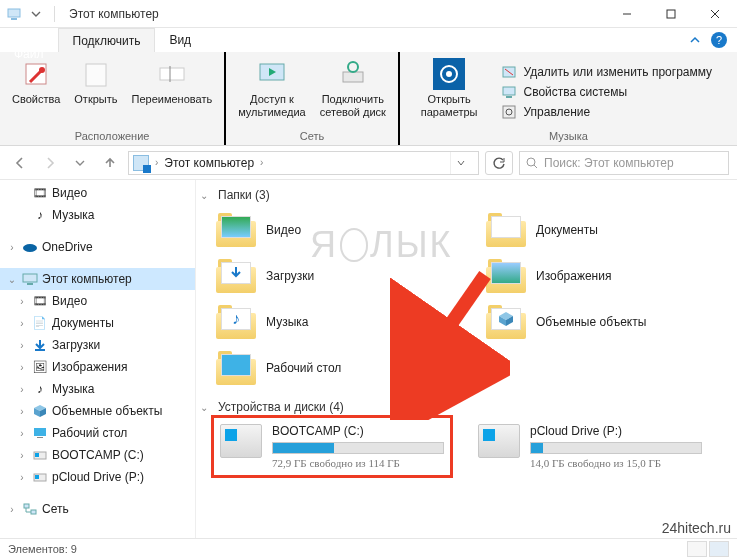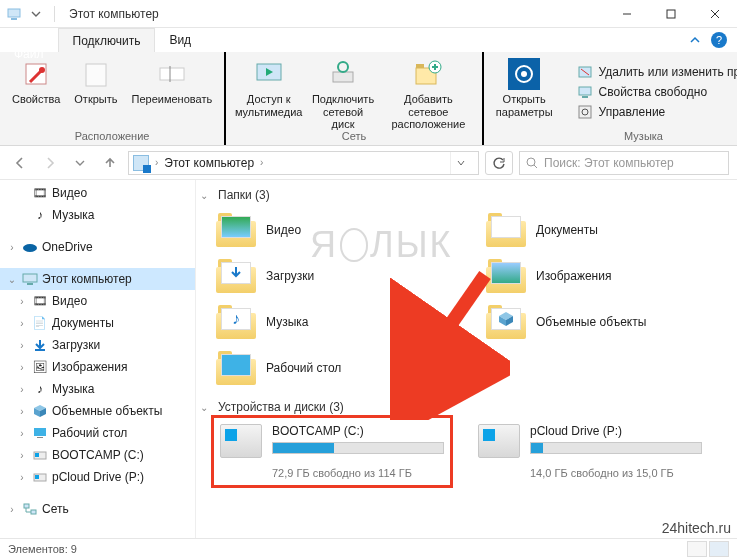--- a/index.html
+++ b/index.html
@@ -66,21 +66,21 @@
 
 .drives { display:flex; gap:26px; margin-left:14px; margin-top:6px;}
 .drive { width:232px; display:flex; gap:10px; align-items:flex-start; padding:4px;}
 .drive.sel-rect { outline:3px solid #ed3b23; outline-offset:2px;}
 .drive-ico { width:42px; height:34px; background:linear-gradient(#f4f4f4,#d8d8d8); border:1px solid #c7c7c7; position:relative; border-radius:2px;}
 .drive-ico::before{content:"";position:absolute;left:4px;top:4px;width:12px;height:12px;background:#0da3e8;}
 .drive-info { flex:1;}
 .drive-title { font-size:12px; color:#222; margin-bottom:4px;}
 .drive-bar { height:12px; background:#e4e4e4; border:1px solid #c9c9c9; position:relative;}
 .drive-bar .fill { position:absolute; left:0; top:0; bottom:0; background:#26a0da;}
-.drive-free { font-size:11px; color:#777; margin-top:13px;}
+.drive-free { font-size:11px; color:#777; margin-top:3px;font-family:Liberation Serif, serif;}
 
 
 .status { position:absolute; left:0; right:0; bottom:0; height:20px; border-top:1px solid #e6e6e6; display:flex; align-items:center; padding:0 8px; font-size:11px; color:#555;}
 .status .views { margin-left:auto; display:flex; gap:2px;}
 .status .vbtn { width:20px; height:16px; border:1px solid #dcdcdc; background:#f7f7f7;}
 
 
 .watermark { position:absolute; left:310px; top:224px; font-size:36px; color:rgba(150,150,150,0.35); letter-spacing:2px; font-weight:300; display:flex; align-items:center; gap:2px; pointer-events:none;}
 .watermark .apple { width:28px; height:34px; border:2px solid rgba(150,150,150,0.35); border-radius:50% 50% 48% 48%; position:relative;}
 .arrow { position:absolute; left:390px; top:270px; pointer-events:none;}
@@ -191,33 +191,20 @@
       </div>
       <div class="bigbtn">
         <span class="ico">
             <svg width="32" height="32">
               <rect x="6" y="14" width="20" height="10" fill="#e8e8e8" stroke="#aaa"></rect>
               <circle cx="16" cy="9" r="5" fill="none" stroke="#3a8" stroke-width="2"></circle>
             </svg>
           </span>
         <span style="white-space:pre-line">Подключить
 сетевой диск</span>
-      </div>
-      <div class="bigbtn">
-        <span class="ico">
-            <svg width="32" height="32">
-              <rect x="4" y="10" width="20" height="16" fill="#ffe9a8" stroke="#d9b75a"></rect>
-              <rect x="4" y="6" width="8" height="4" fill="#d9b75a"></rect>
-              <circle cx="23" cy="9" r="6" fill="#fff" stroke="#3a8"></circle>
-              <line x1="23" y1="6" x2="23" y2="12" stroke="#3a8" stroke-width="2"></line>
-              <line x1="20" y1="9" x2="26" y2="9" stroke="#3a8" stroke-width="2"></line>
-            </svg>
-          </span>
-        <span style="white-space:pre-line">Добавить сетевое
-расположение</span>
       </div>
     </div>
     <div class="label">Сеть</div>
   </div>
 
   <div class="group" style="border-right:none; flex:1;">
     <div class="row" style="gap:12px;">
       <div class="bigbtn">
         <span class="ico">
             <svg width="32" height="32">
@@ -239,21 +226,21 @@
             </span>
           <span>Удалить или изменить программу</span>
         </div>
         <div class="smallbtn">
           <span class="sico">
               <svg width="16" height="16">
                 <rect x="2" y="3" width="12" height="8" fill="#cfe6f7" stroke="#6aa"></rect>
                 <rect x="5" y="12" width="6" height="2" fill="#6aa"></rect>
               </svg>
             </span>
-          <span>Свойства свободно</span>
+          <span>Свойства системы</span>
         </div>
         <div class="smallbtn">
           <span class="sico">
               <svg width="16" height="16">
                 <rect x="2" y="2" width="12" height="12" fill="#eee" stroke="#888"></rect>
                 <circle cx="8" cy="8" r="3" fill="none" stroke="#555"></circle>
               </svg>
             </span>
           <span>Управление</span>
         </div>
@@ -502,21 +489,21 @@
             <div class="tab"></div>
             <div class="body"></div>
             <div class="thumb" style="background:#3eb2e6;"></div>
           </div>
         <span class="folder-name">Рабочий стол</span>
       </div>
     </div>
 
     <div class="grp-header" style="margin-top:10px;">
       <span class="exp">⌄</span>
-      <span>Устройства и диски (3)</span>
+      <span>Устройства и диски (4)</span>
     </div>
     <div class="drives">
       <div class="drive sel-rect">
         <div class="drive-ico"></div>
         <div class="drive-info">
           <div class="drive-title">BOOTCAMP (C:)</div>
           <div class="drive-bar">
               <div class="fill" id="cfill" style="width: 36%;"></div>
             </div>
           <div class="drive-free">72,9 ГБ свободно из 114 ГБ</div>

